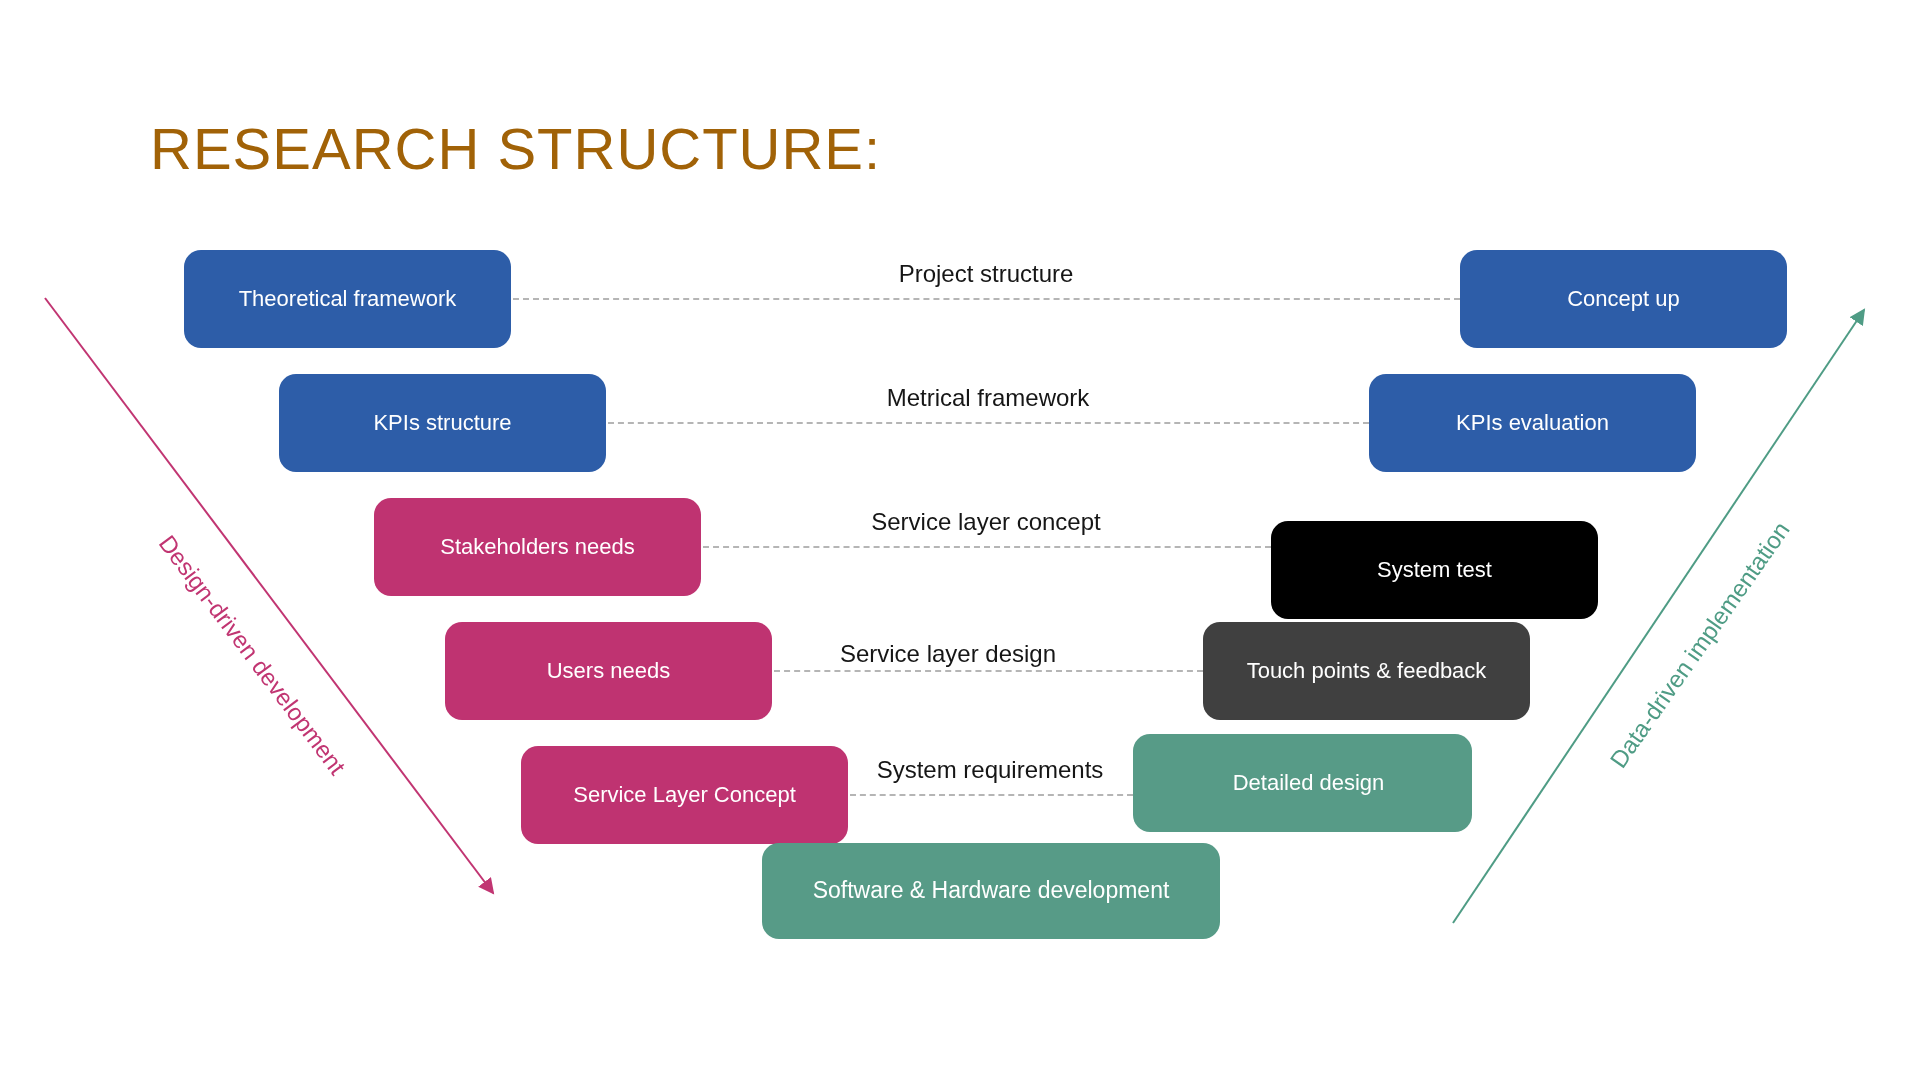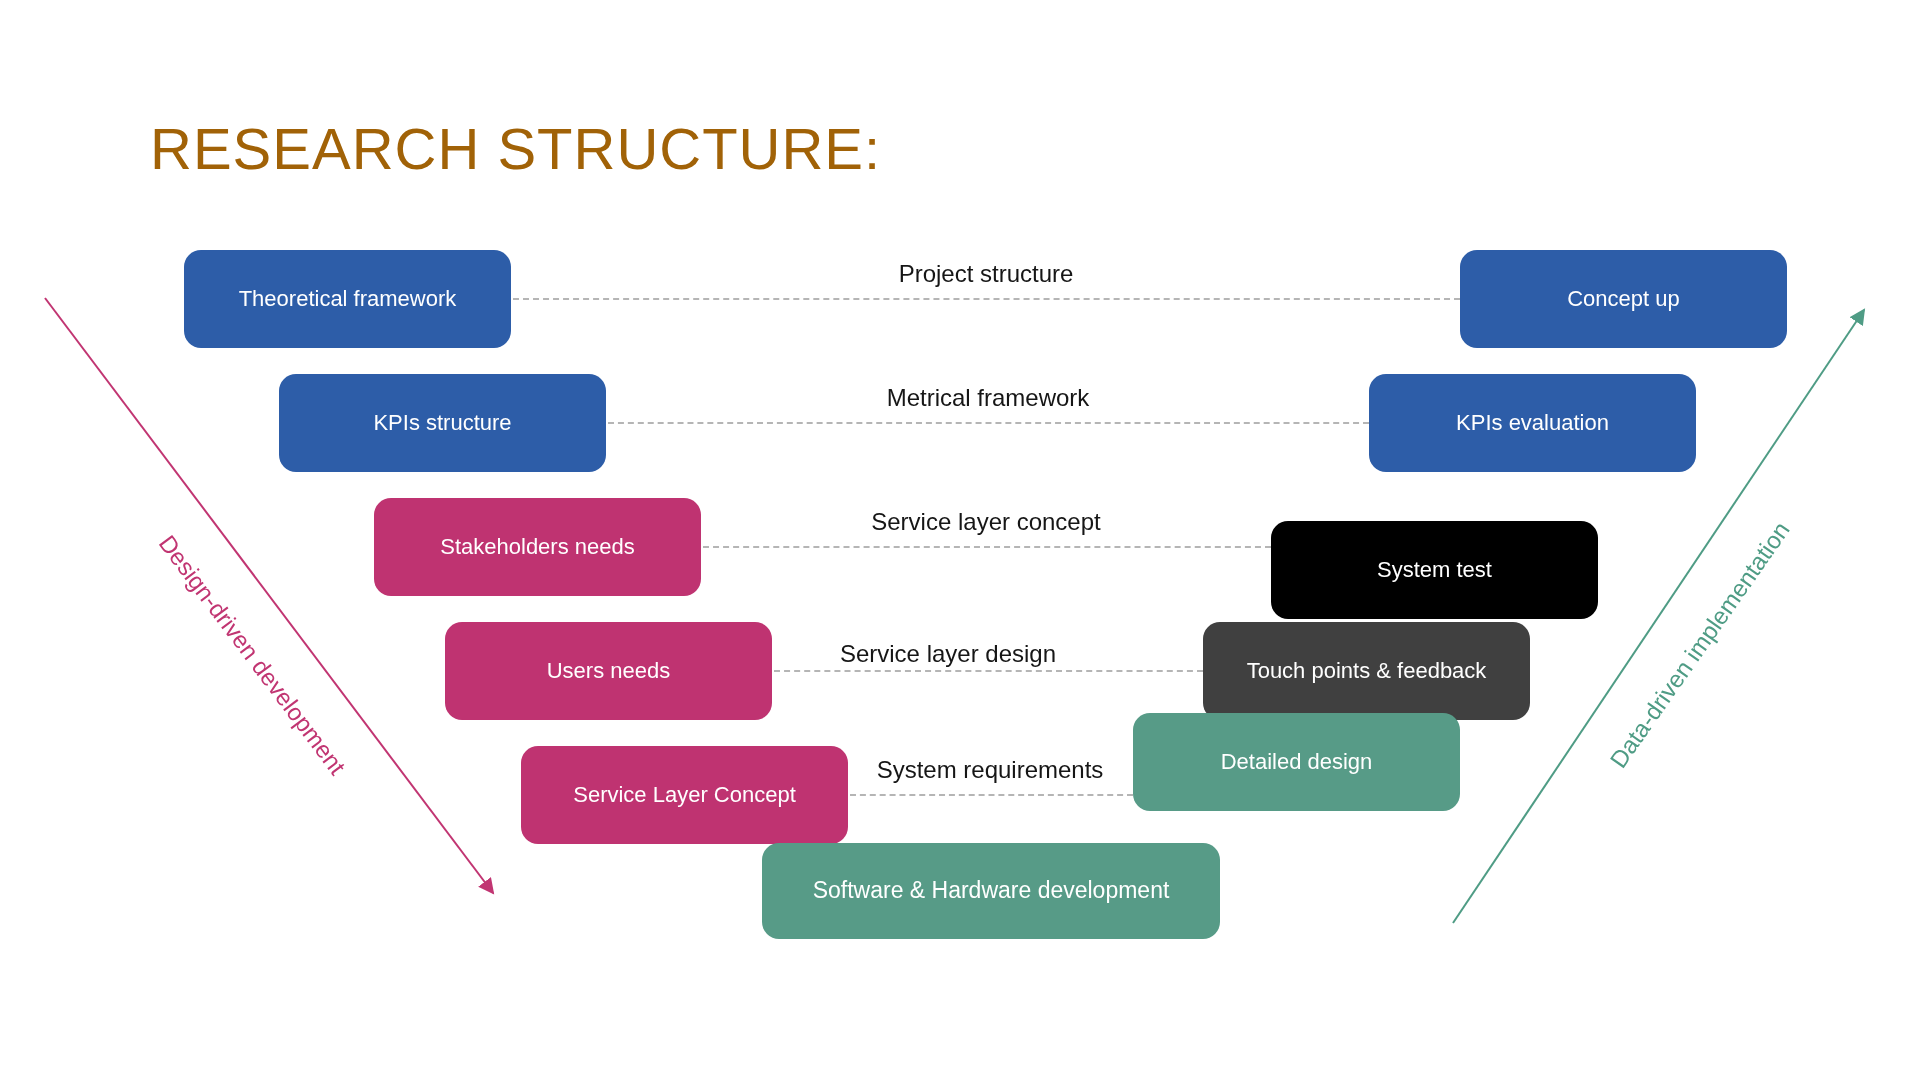--- a/index.html
+++ b/index.html
@@ -20,21 +20,21 @@
   #n-l1 { left:184px;  top:250px; }
   #n-l2 { left:279px;  top:374px; }
   #n-l3 { left:374px;  top:498px; }
   #n-l4 { left:445px;  top:622px; }
   #n-l5 { left:521px;  top:746px; }
   
   #n-r1 { left:1460px; top:250px; }
   #n-r2 { left:1369px; top:374px; }
   #n-r3 { left:1271px; top:498px; }
   #n-r4 { left:1203px; top:622px; }
-  #n-r5 { left:1133px; top:713px; }
+  #n-r5 { left:1133px; top:734px;padding-left:12px; }
   
   #n-bottom { left:762px; top:843px; width:458px; height:96px; font-size:23px; }
 
   .connector { position:absolute; height:0; border-top:2px dashed #b5b5b5; }
   #c1 { left:513px; top:298px; width:947px; }
   #c2 { left:608px; top:422px; width:761px; }
   #c3 { left:703px; top:546px; width:568px; }
   #c4 { left:774px; top:670px; width:429px; }
   #c5 { left:850px; top:794px; width:283px; }
 

